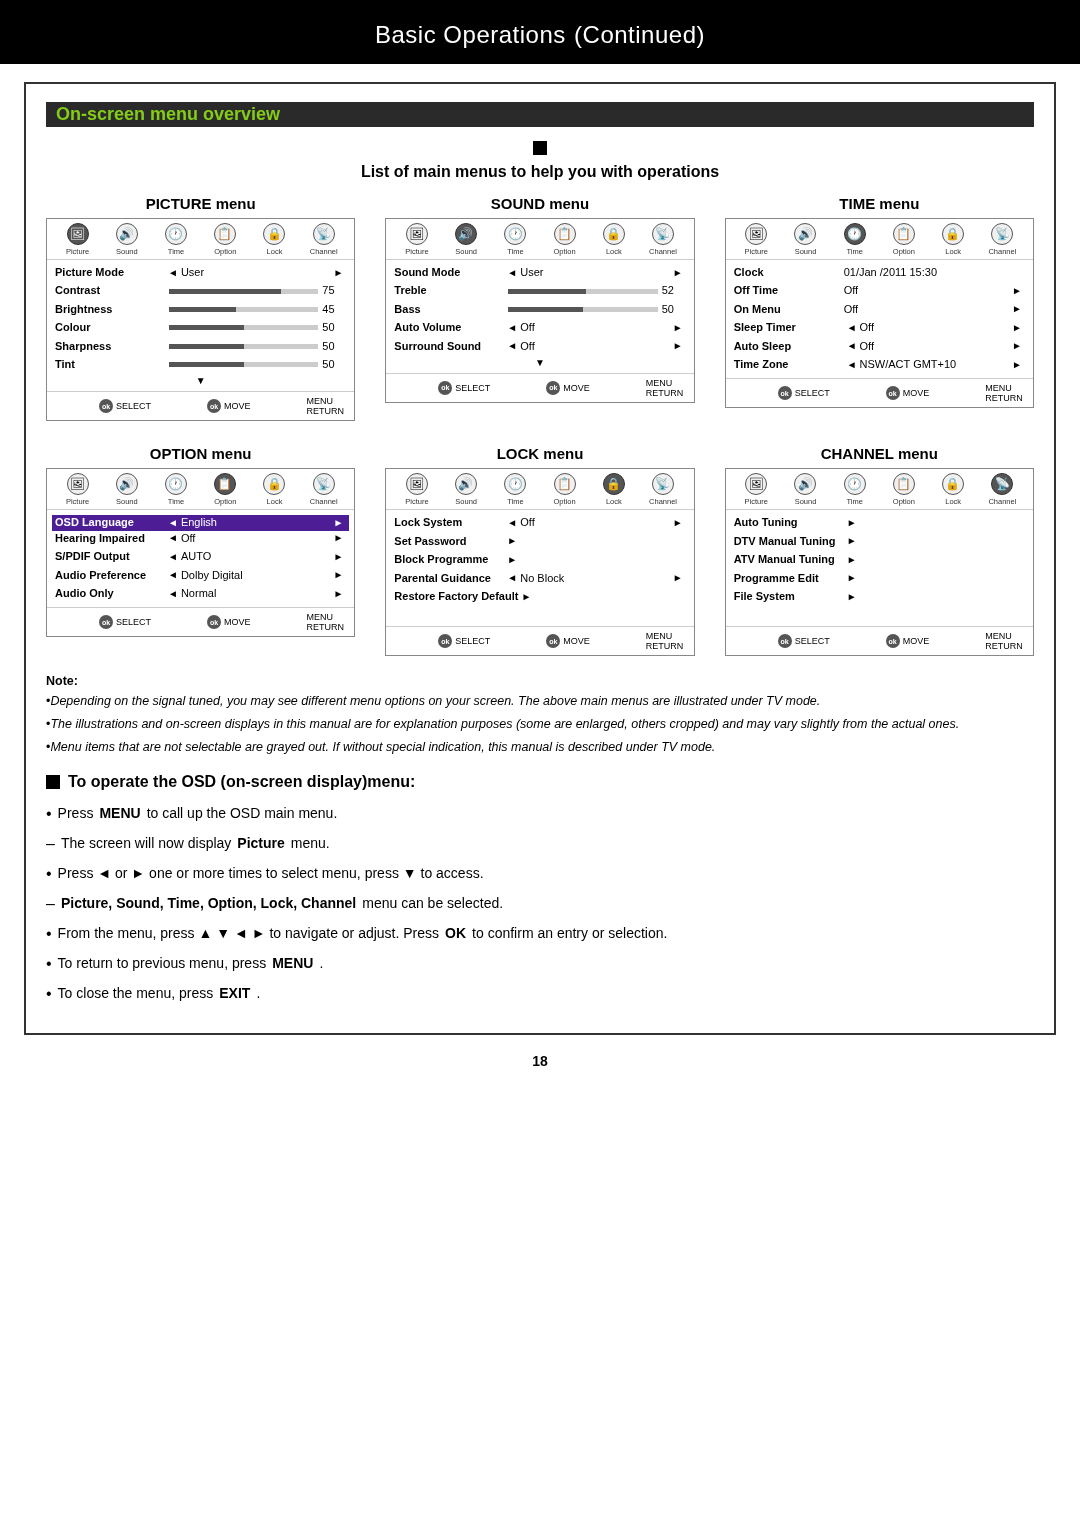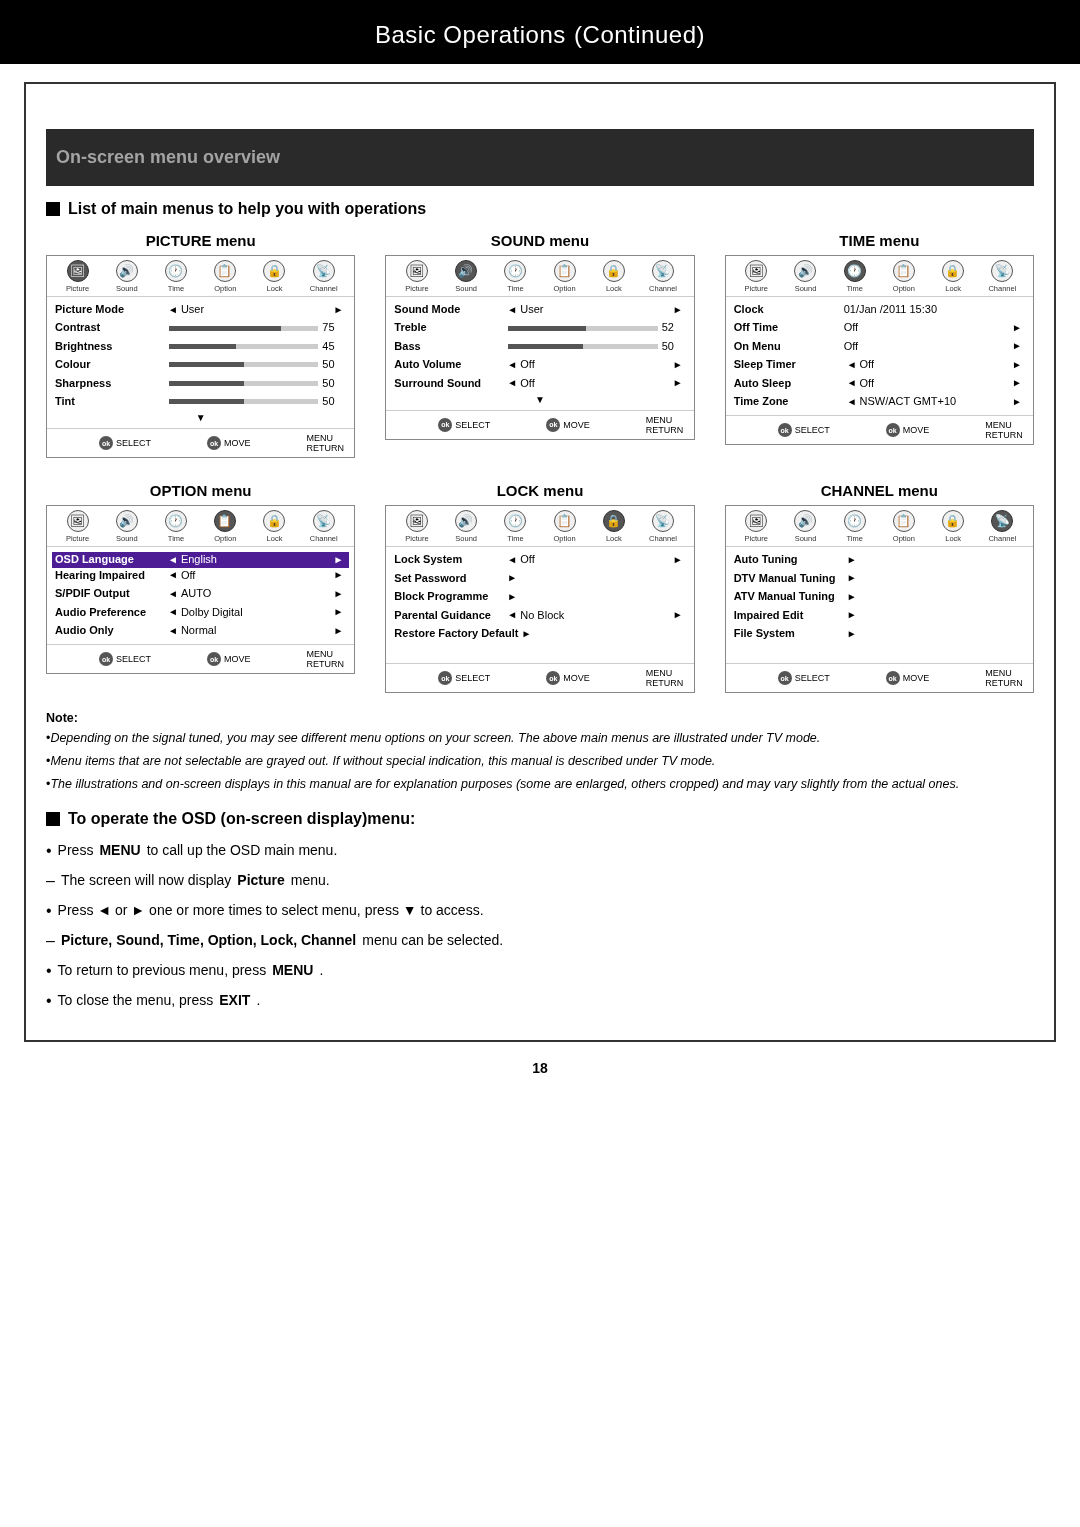--- a/index.html
+++ b/index.html
@@ -23,35 +23,35 @@
     .page-header span { font-weight: normal; font-size: 24px; }
 
     .main-content {
       border: 2px solid #333;
       margin: 18px 24px;
       padding: 18px 20px 20px;
     }
 
     .section-header {
       background: #2a2a2a;
-      color: #a3a3a3;
+      color: #84cc16;
       font-size: 18px;
       font-weight: bold;
-      padding: 18px 10px;
+      padding: 2px 10px;
       margin-bottom: 14px;
-      margin-top: 27px;
     }
 
     .list-title {
       font-size: 16px;
       font-weight: bold;
       margin-bottom: 14px;
       display: flex;
       align-items: center;
       gap: 8px;
+      flex-direction: column;
     }
     .black-square {
       display: inline-block;
       width: 14px;
       height: 14px;
       background: #000;
       flex-shrink: 0;
     }
 
     .menus-grid {
@@ -730,21 +730,21 @@
           </div>
           <div class="menu-row">
             <span class="row-label">DTV Manual Tuning</span>
             <span class="row-arrow">►</span>
           </div>
           <div class="menu-row">
             <span class="row-label">ATV Manual Tuning</span>
             <span class="row-arrow">►</span>
           </div>
           <div class="menu-row">
-            <span class="row-label">Impaired Edit</span>
+            <span class="row-label">Programme Edit</span>
             <span class="row-arrow">►</span>
           </div>
           <div class="menu-row">
             <span class="row-label">File System</span>
             <span class="row-arrow">►</span>
           </div>
         </div>
         <div style="margin-top:16px;"></div>
         <div class="menu-footer">
           <div class="menu-footer-item">
@@ -760,34 +760,35 @@
           </div>
         </div>
       </div>
     </div>
 
   </div>
 
   <div class="note-section">
     <div class="note-label">Note:</div>
     <p>•<i>Depending on the signal tuned, you may see different menu options on your screen. The above main menus are illustrated under TV mode.</i></p>
+    <p>•<i>The illustrations and on-screen displays in this manual are for explanation purposes (some are enlarged, others cropped) and may vary slightly from the actual ones.</i></p>
     <p>•<i>Menu items that are not selectable are grayed out. If without special indication, this manual is described under TV mode.</i></p>
-    <p>•<i>The illustrations and on-screen displays in this manual are for explanation purposes (some are enlarged, others cropped) and may vary slightly from the actual ones.</i></p>
   </div>
 
   <div class="osd-section">
     <div class="osd-title">
       <span class="black-square"></span>
       <span>To operate the OSD (on-screen display)menu:</span>
     </div>
     <ul class="bullet-list">
       <li>Press <strong>MENU</strong> to call up the OSD main menu.</li>
       <li class="dash-item">The screen will now display <strong>Picture</strong> menu.</li>
       <li>Press ◄ or ► one or more times to select menu, press ▼ to access.</li>
       <li class="dash-item"><strong>Picture, Sound, Time, Option, Lock, Channel</strong> menu can be selected.</li>
+      <li>From the menu, press ▲ ▼ ◄ ► to navigate or adjust. Press <strong>OK</strong> to confirm an entry or selection.</li>
       <li>To return to previous menu, press <strong>MENU</strong>.</li>
       <li>To close the menu, press <strong>EXIT</strong>.</li>
     </ul>
   </div>
 
 </div>
 
 <div class="page-number">18</div>
 
 </body></html>

